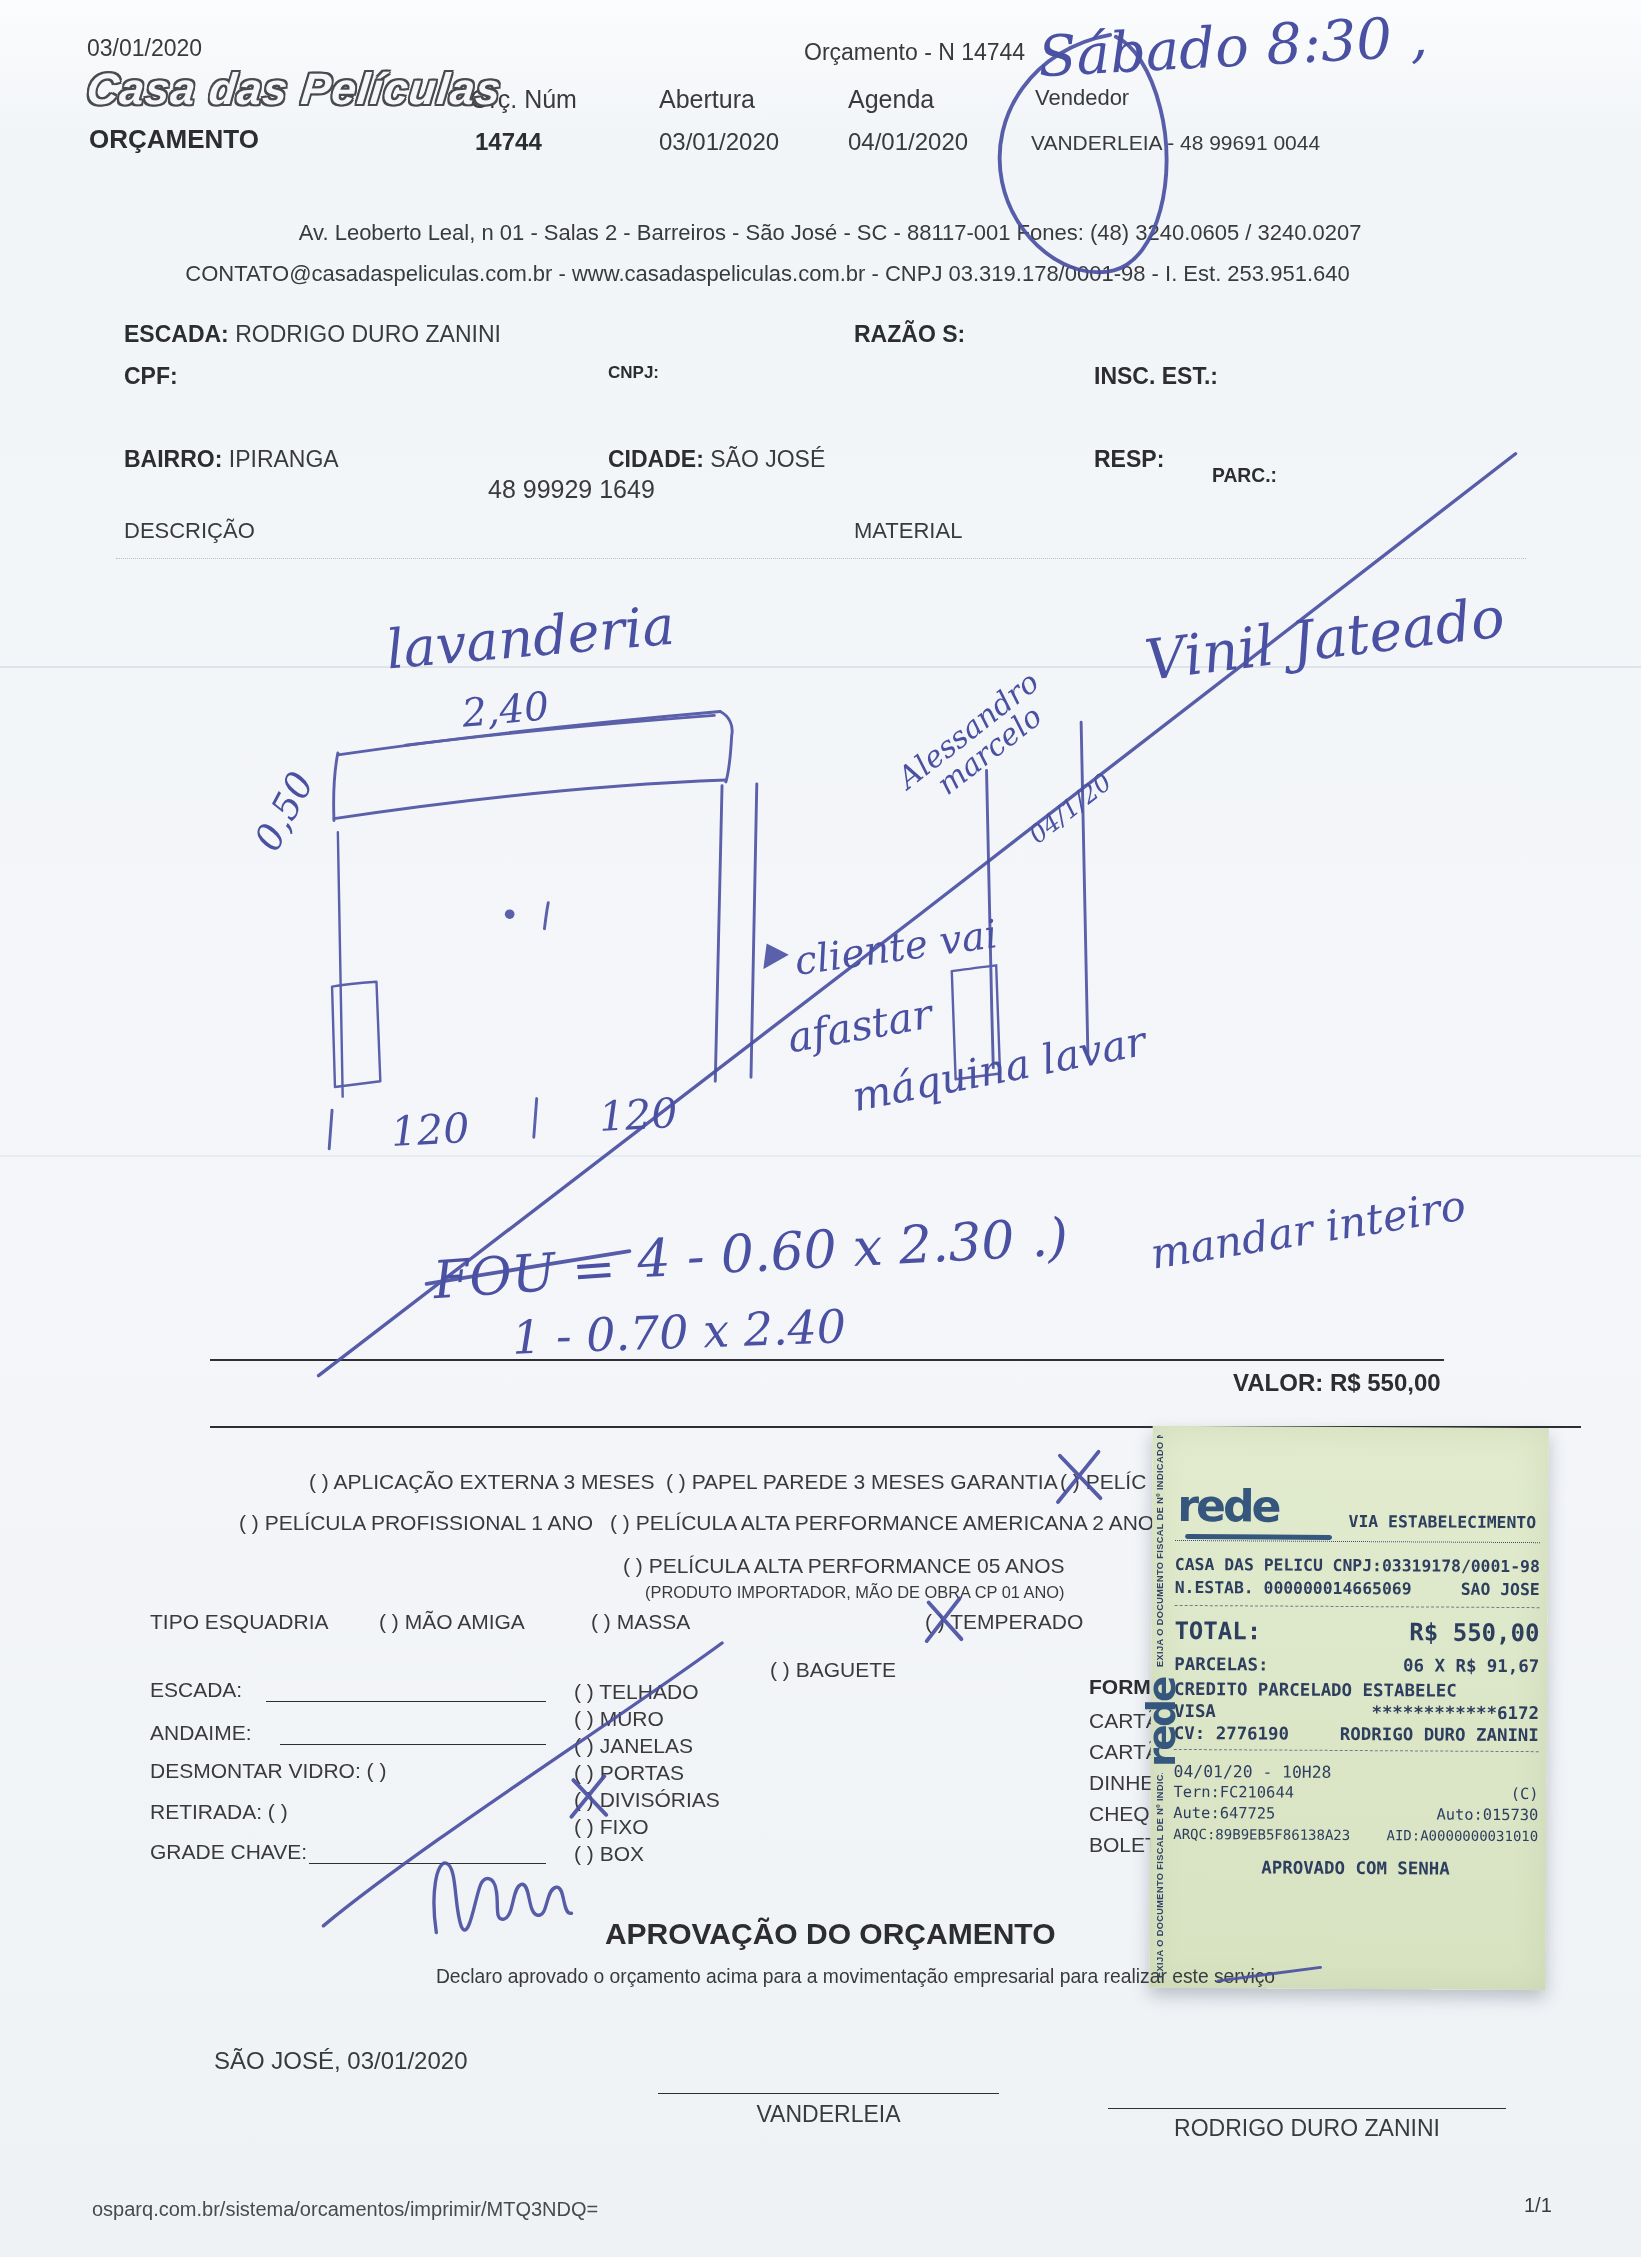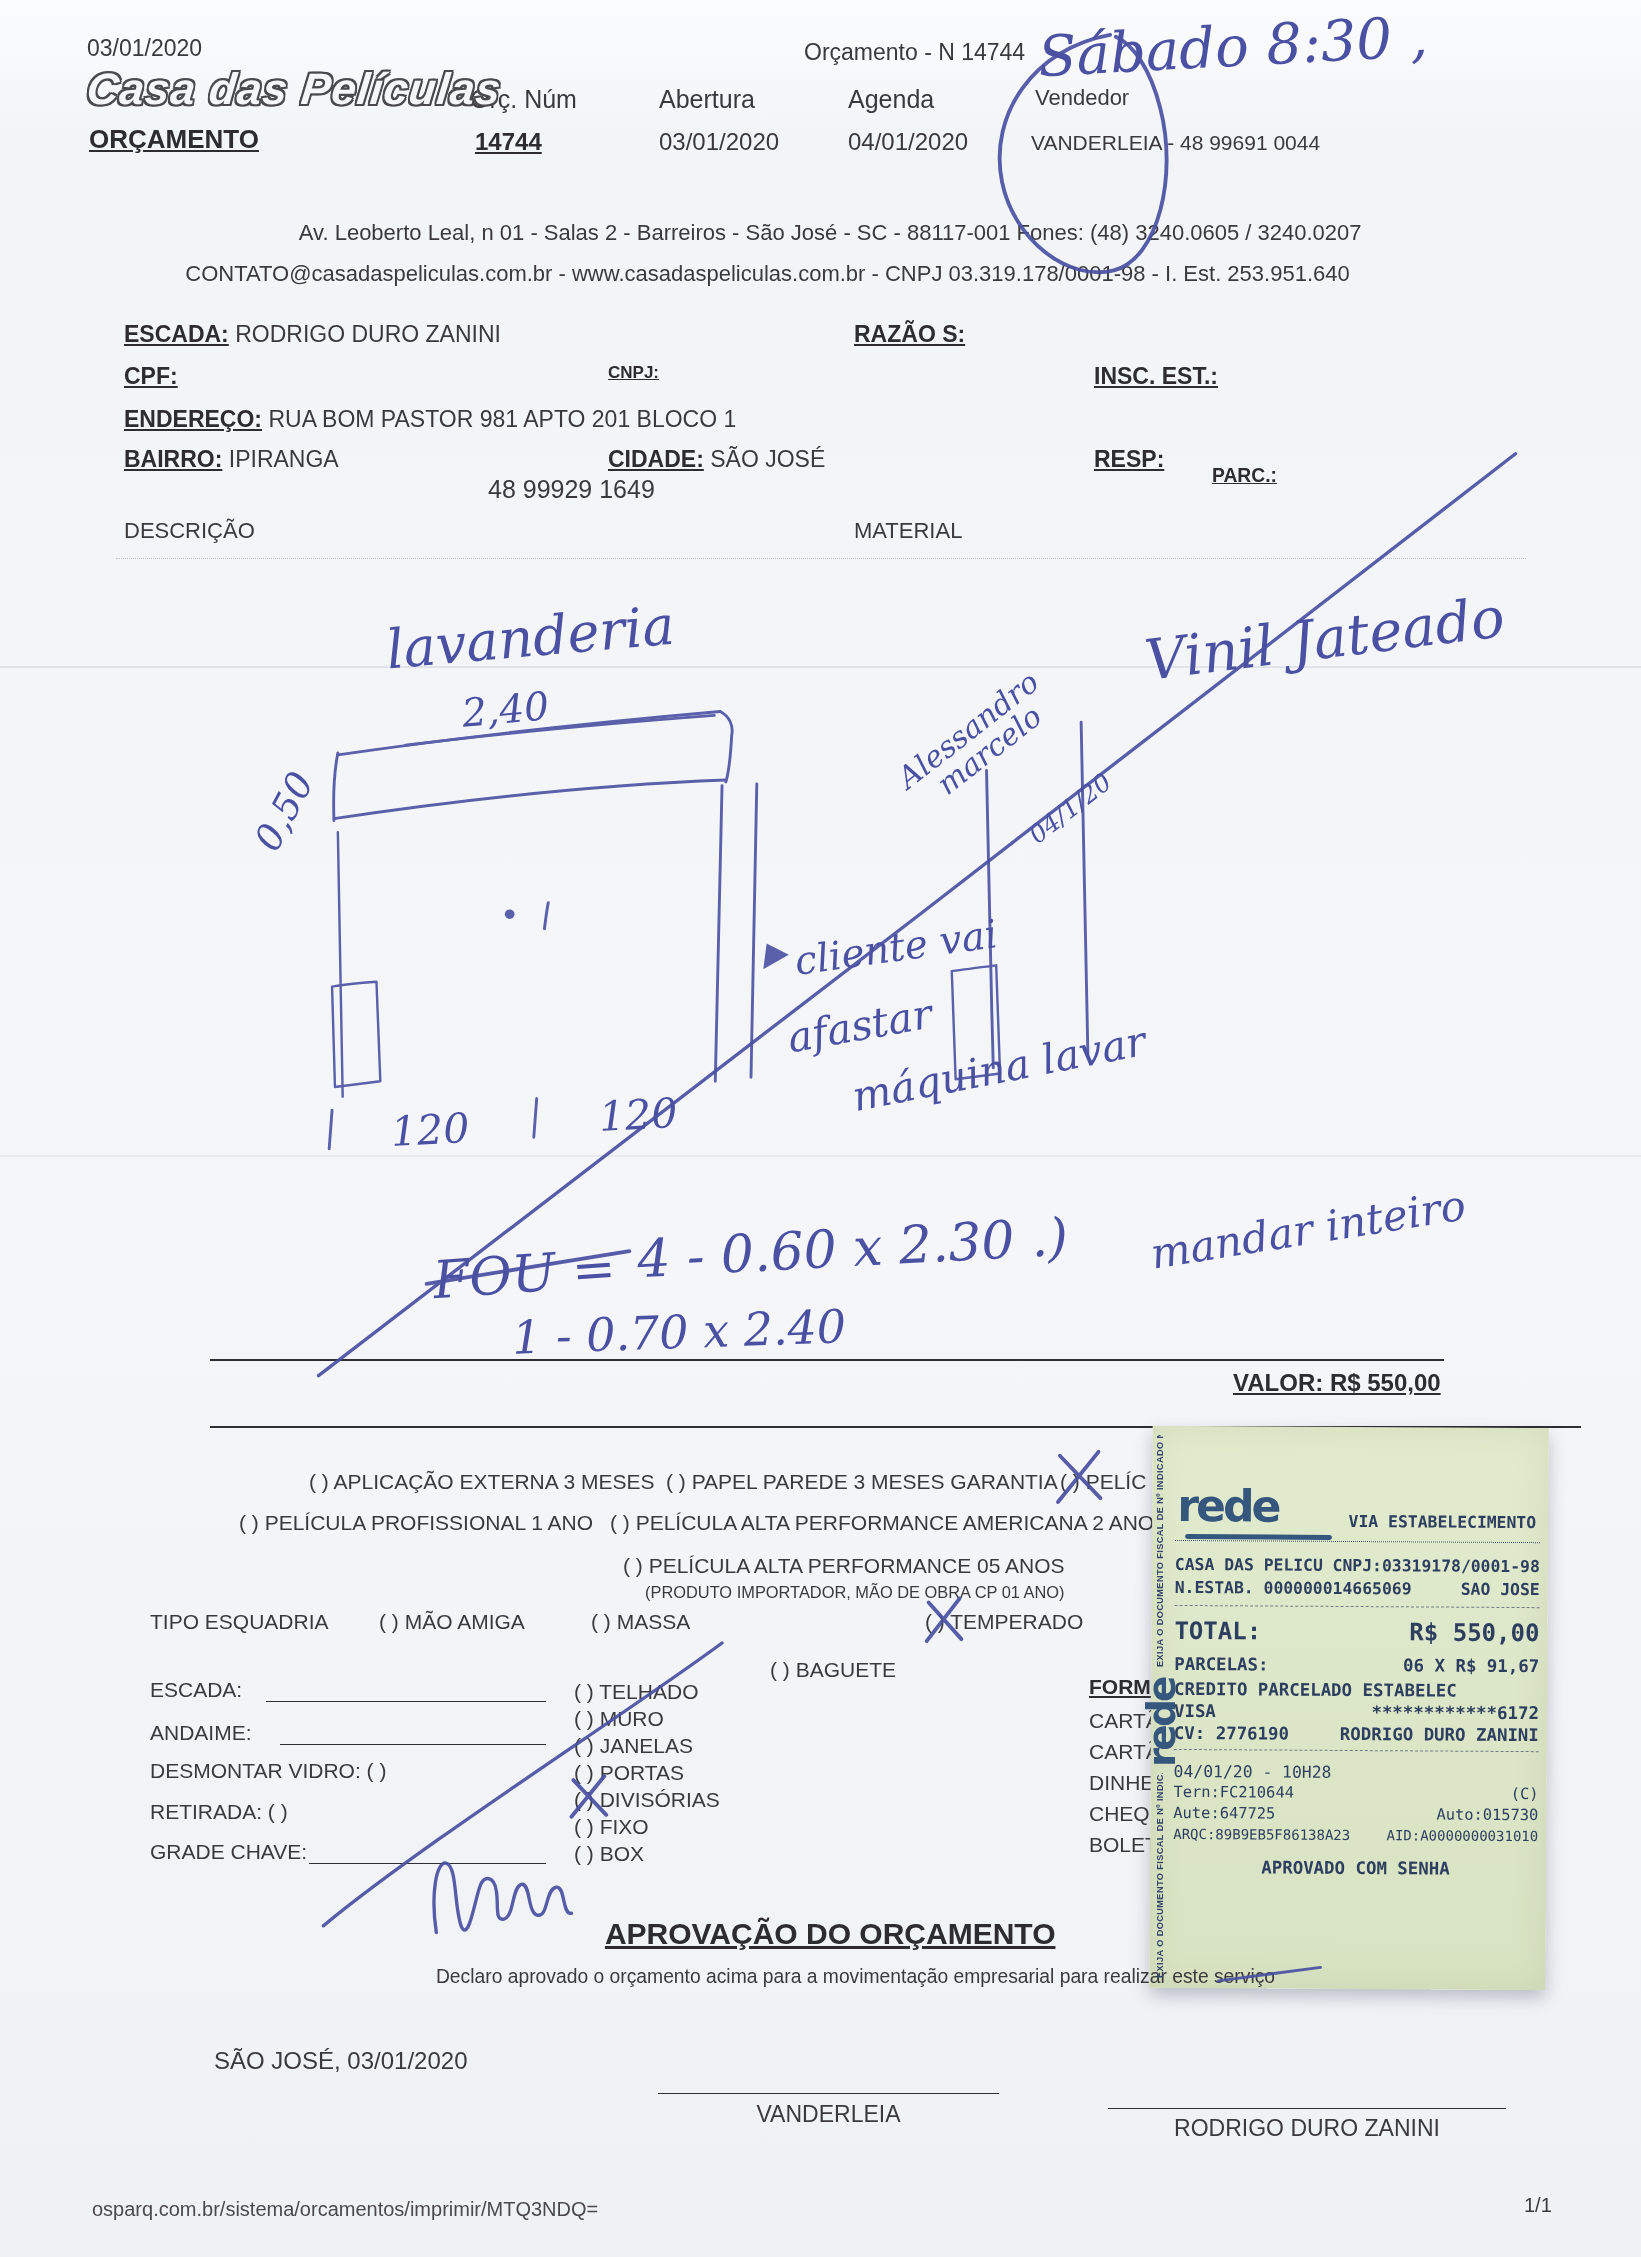--- a/index.html
+++ b/index.html
@@ -3,21 +3,21 @@
 <meta charset="utf-8">
 <style>
   html,body{margin:0;padding:0;background:#e8eaee;}
   #paper{
     position:relative;width:1641px;height:2257px;overflow:hidden;
     background:linear-gradient(180deg,#fbfcfd 0%,#f2f5f8 6%,#f4f6f9 55%,#eff2f5 100%);
     font-family:"Liberation Sans",sans-serif;
   }
   .abs{position:absolute;}
   .pt{font-family:"Liberation Sans",sans-serif;color:#3a3a3c;white-space:nowrap;}
-  .b{font-weight:bold;color:#2d2d30;text-decoration:underline;}
+  .b{font-weight:bold;color:#2d2d30;}
   .hw{font-family:"DejaVu Serif",serif;font-style:italic;color:#4a50a2;white-space:nowrap;}
   .mono{font-family:"DejaVu Sans Mono",monospace;color:#2d3e5f;white-space:nowrap;}
   .rrow{display:flex;justify-content:space-between;}
   .crease{position:absolute;left:0;width:1641px;height:1.9px;background:rgba(150,162,178,.22);}
   .dotline{position:absolute;border-top:1.9px dotted rgba(140,150,165,.55);}
   .hline{position:absolute;background:#2f2f33;height:1.9px;}
   .sigline{position:absolute;border-top:1.9px solid #2f2f33;}
   .receipt{
     position:absolute;left:1151px;top:1427px;width:396px;height:562px;
     background:linear-gradient(180deg,#e2ebcd 0%,#dde7c9 40%,#d8e3c2 100%);
@@ -63,21 +63,20 @@
   <div class="abs pt" style="left:9.7px;top:220px;width:1641px;text-align:center;font-size:22px">Av. Leoberto Leal, n 01 - Salas 2 - Barreiros - São José - SC - 88117-001 Fones: (48) 3240.0605 / 3240.0207</div>
   <div class="abs pt" style="left:-53px;top:261px;width:1641px;text-align:center;font-size:22px">CONTATO@casadaspeliculas.com.br - www.casadaspeliculas.com.br - CNPJ 03.319.178/0001-98 - I. Est. 253.951.640</div>
 
   <div class="abs pt" style="left:124px;top:321px;font-size:23px"><span class="b">ESCADA:</span> <span>RODRIGO DURO ZANINI</span></div>
   <div class="abs pt b" style="left:854px;top:321px;font-size:23px">RAZÃO S:</div>
 
   <div class="abs pt b" style="left:124px;top:363px;font-size:23px">CPF:</div>
   <div class="abs pt b" style="left:608px;top:363px;font-size:17px">CNPJ:</div>
   <div class="abs pt b" style="left:1094px;top:363px;font-size:23px">INSC. EST.:</div>
 
-  <div class="abs pt" style="left:124px;top:406px;font-size:23px"><span class="b">ENDEREÇO:</span> <span>RUA BOM PASTOR 981 APTO 201 BLOCO 1</span></div>
 
   <div class="abs pt" style="left:124px;top:446px;font-size:23px"><span class="b">BAIRRO:</span> <span>IPIRANGA</span></div>
   <div class="abs pt" style="left:608px;top:446px;font-size:23px"><span class="b">CIDADE:</span> <span>SÃO JOSÉ</span></div>
   <div class="abs pt b" style="left:1094px;top:446px;font-size:23px">RESP:</div>
 
   <div class="abs pt" style="left:488px;top:475px;font-size:25px">48 99929 1649</div>
   <div class="abs pt b" style="left:1212px;top:465px;font-size:19.3px">PARC.:</div>
 
   <div class="abs pt" style="left:124px;top:518px;font-size:22px">DESCRIÇÃO</div>
   <div class="abs pt" style="left:854px;top:518px;font-size:22px">MATERIAL</div>

